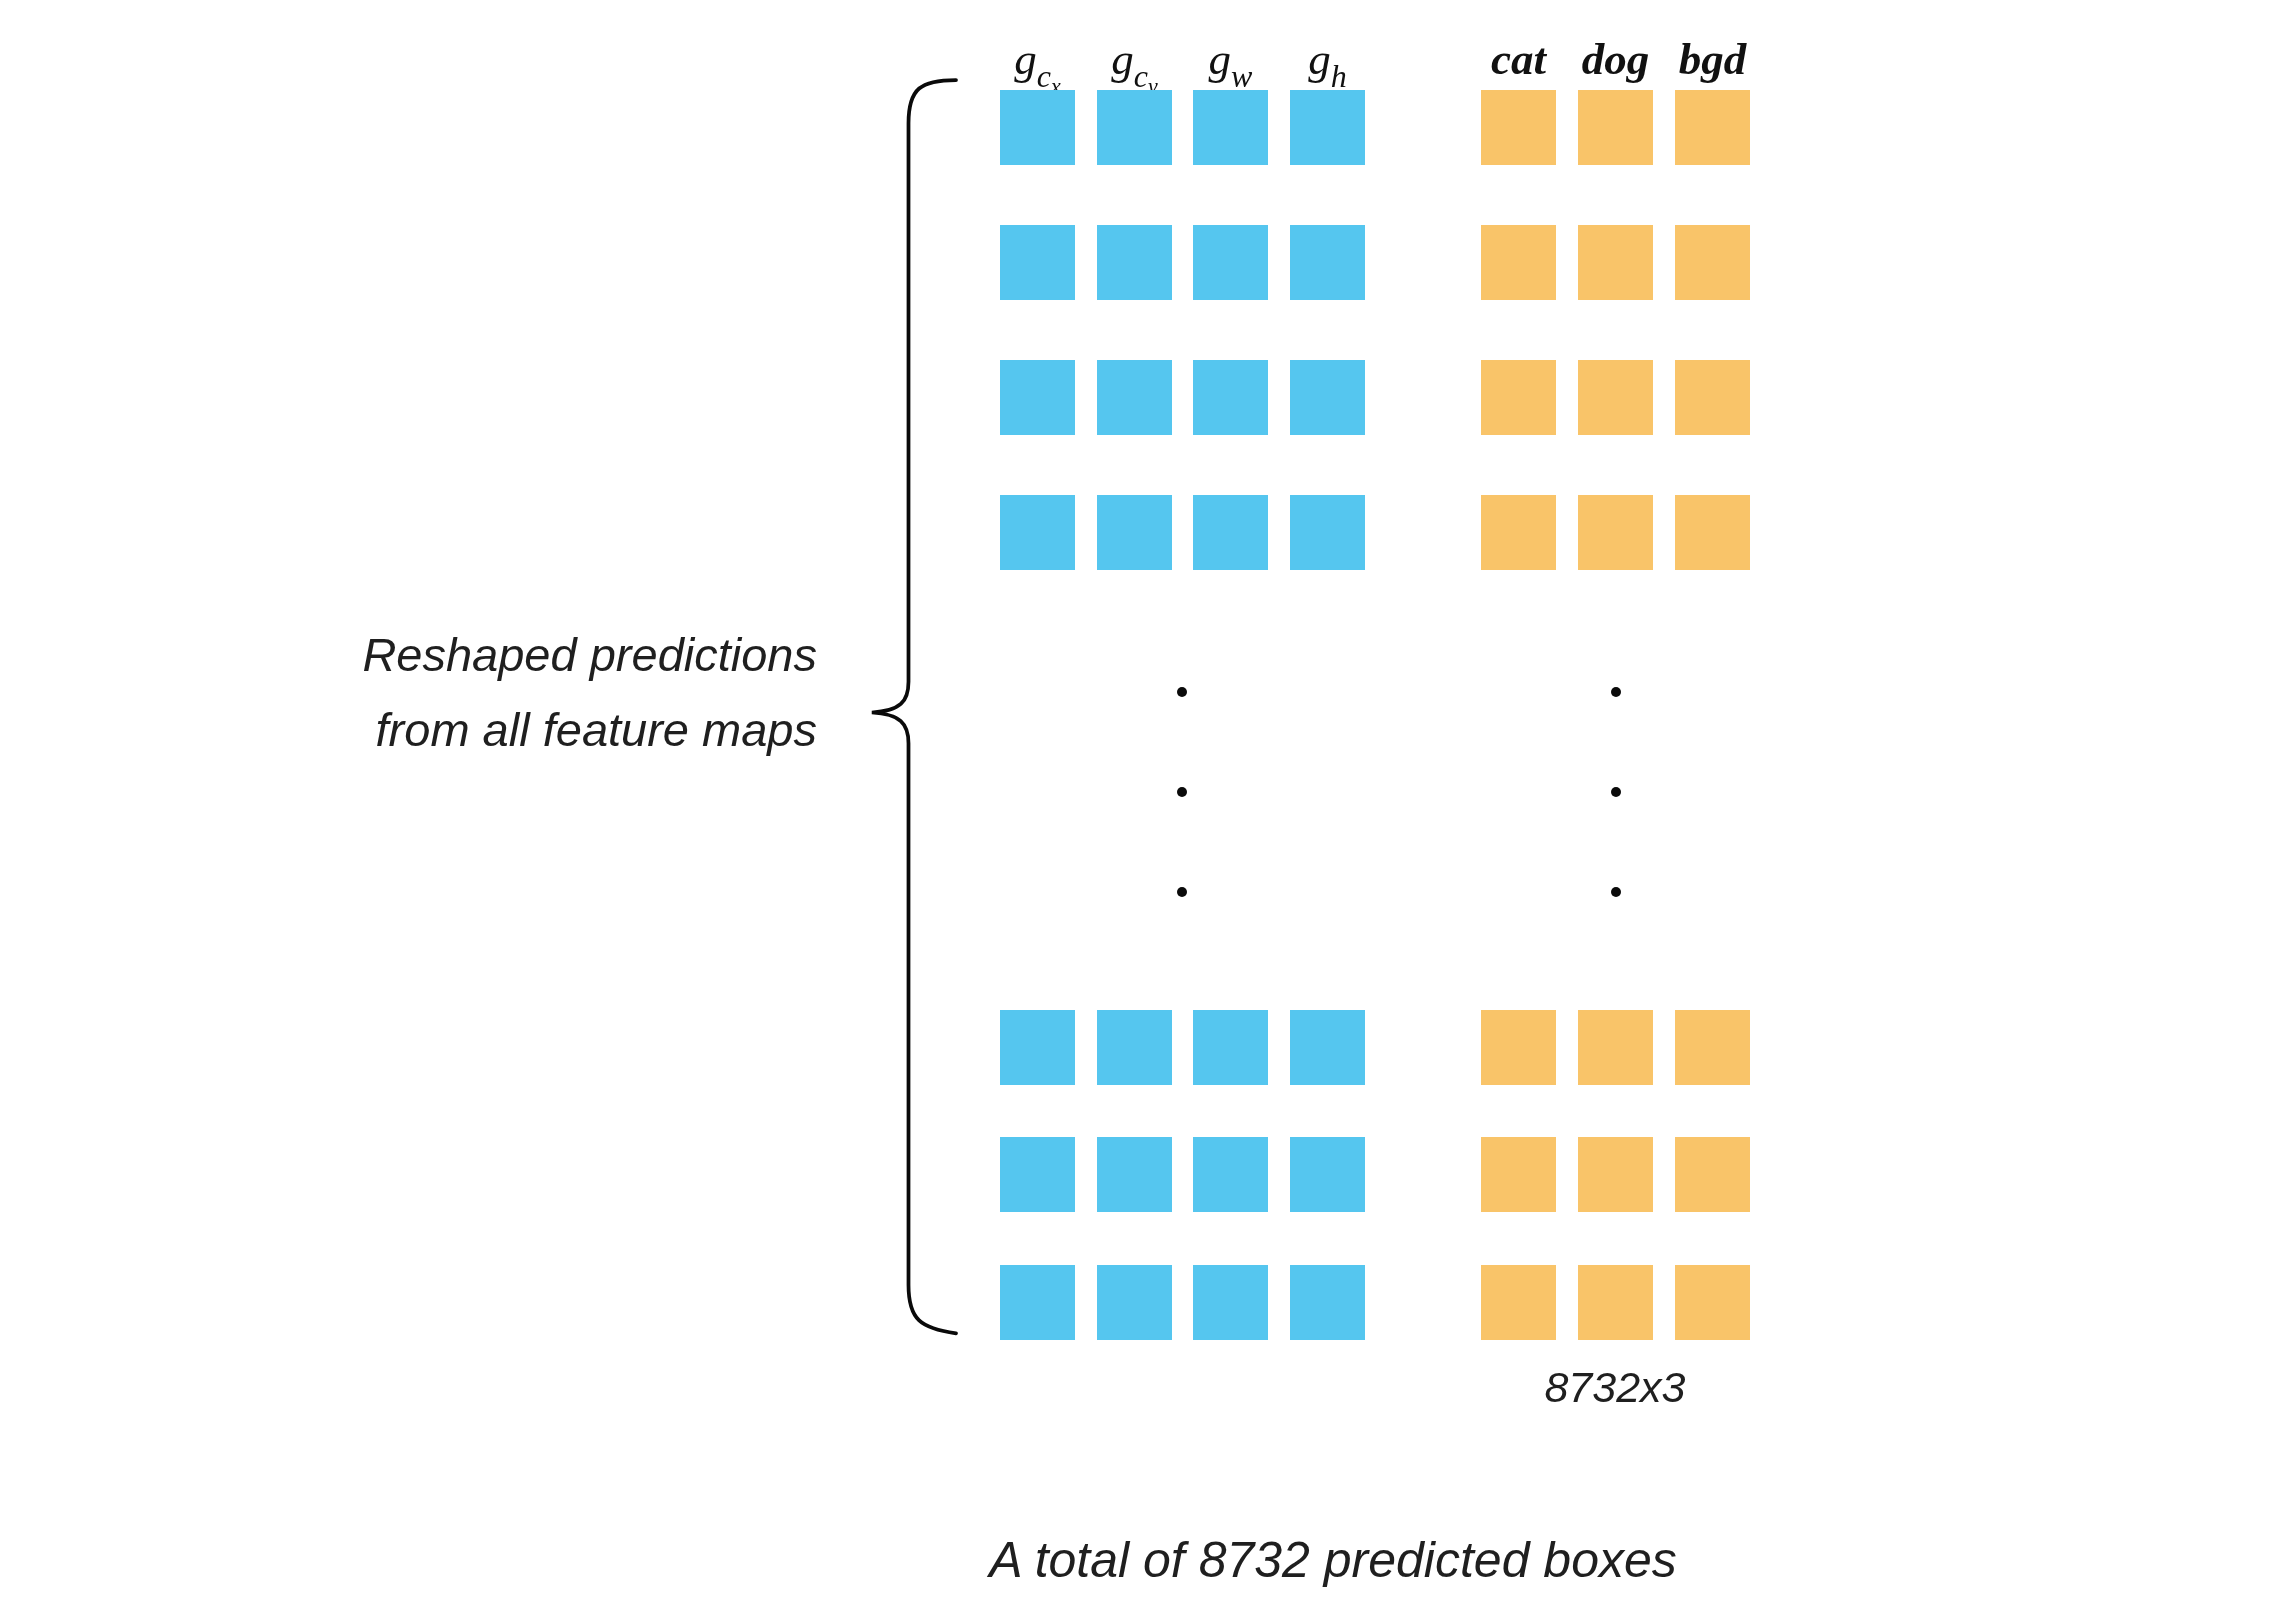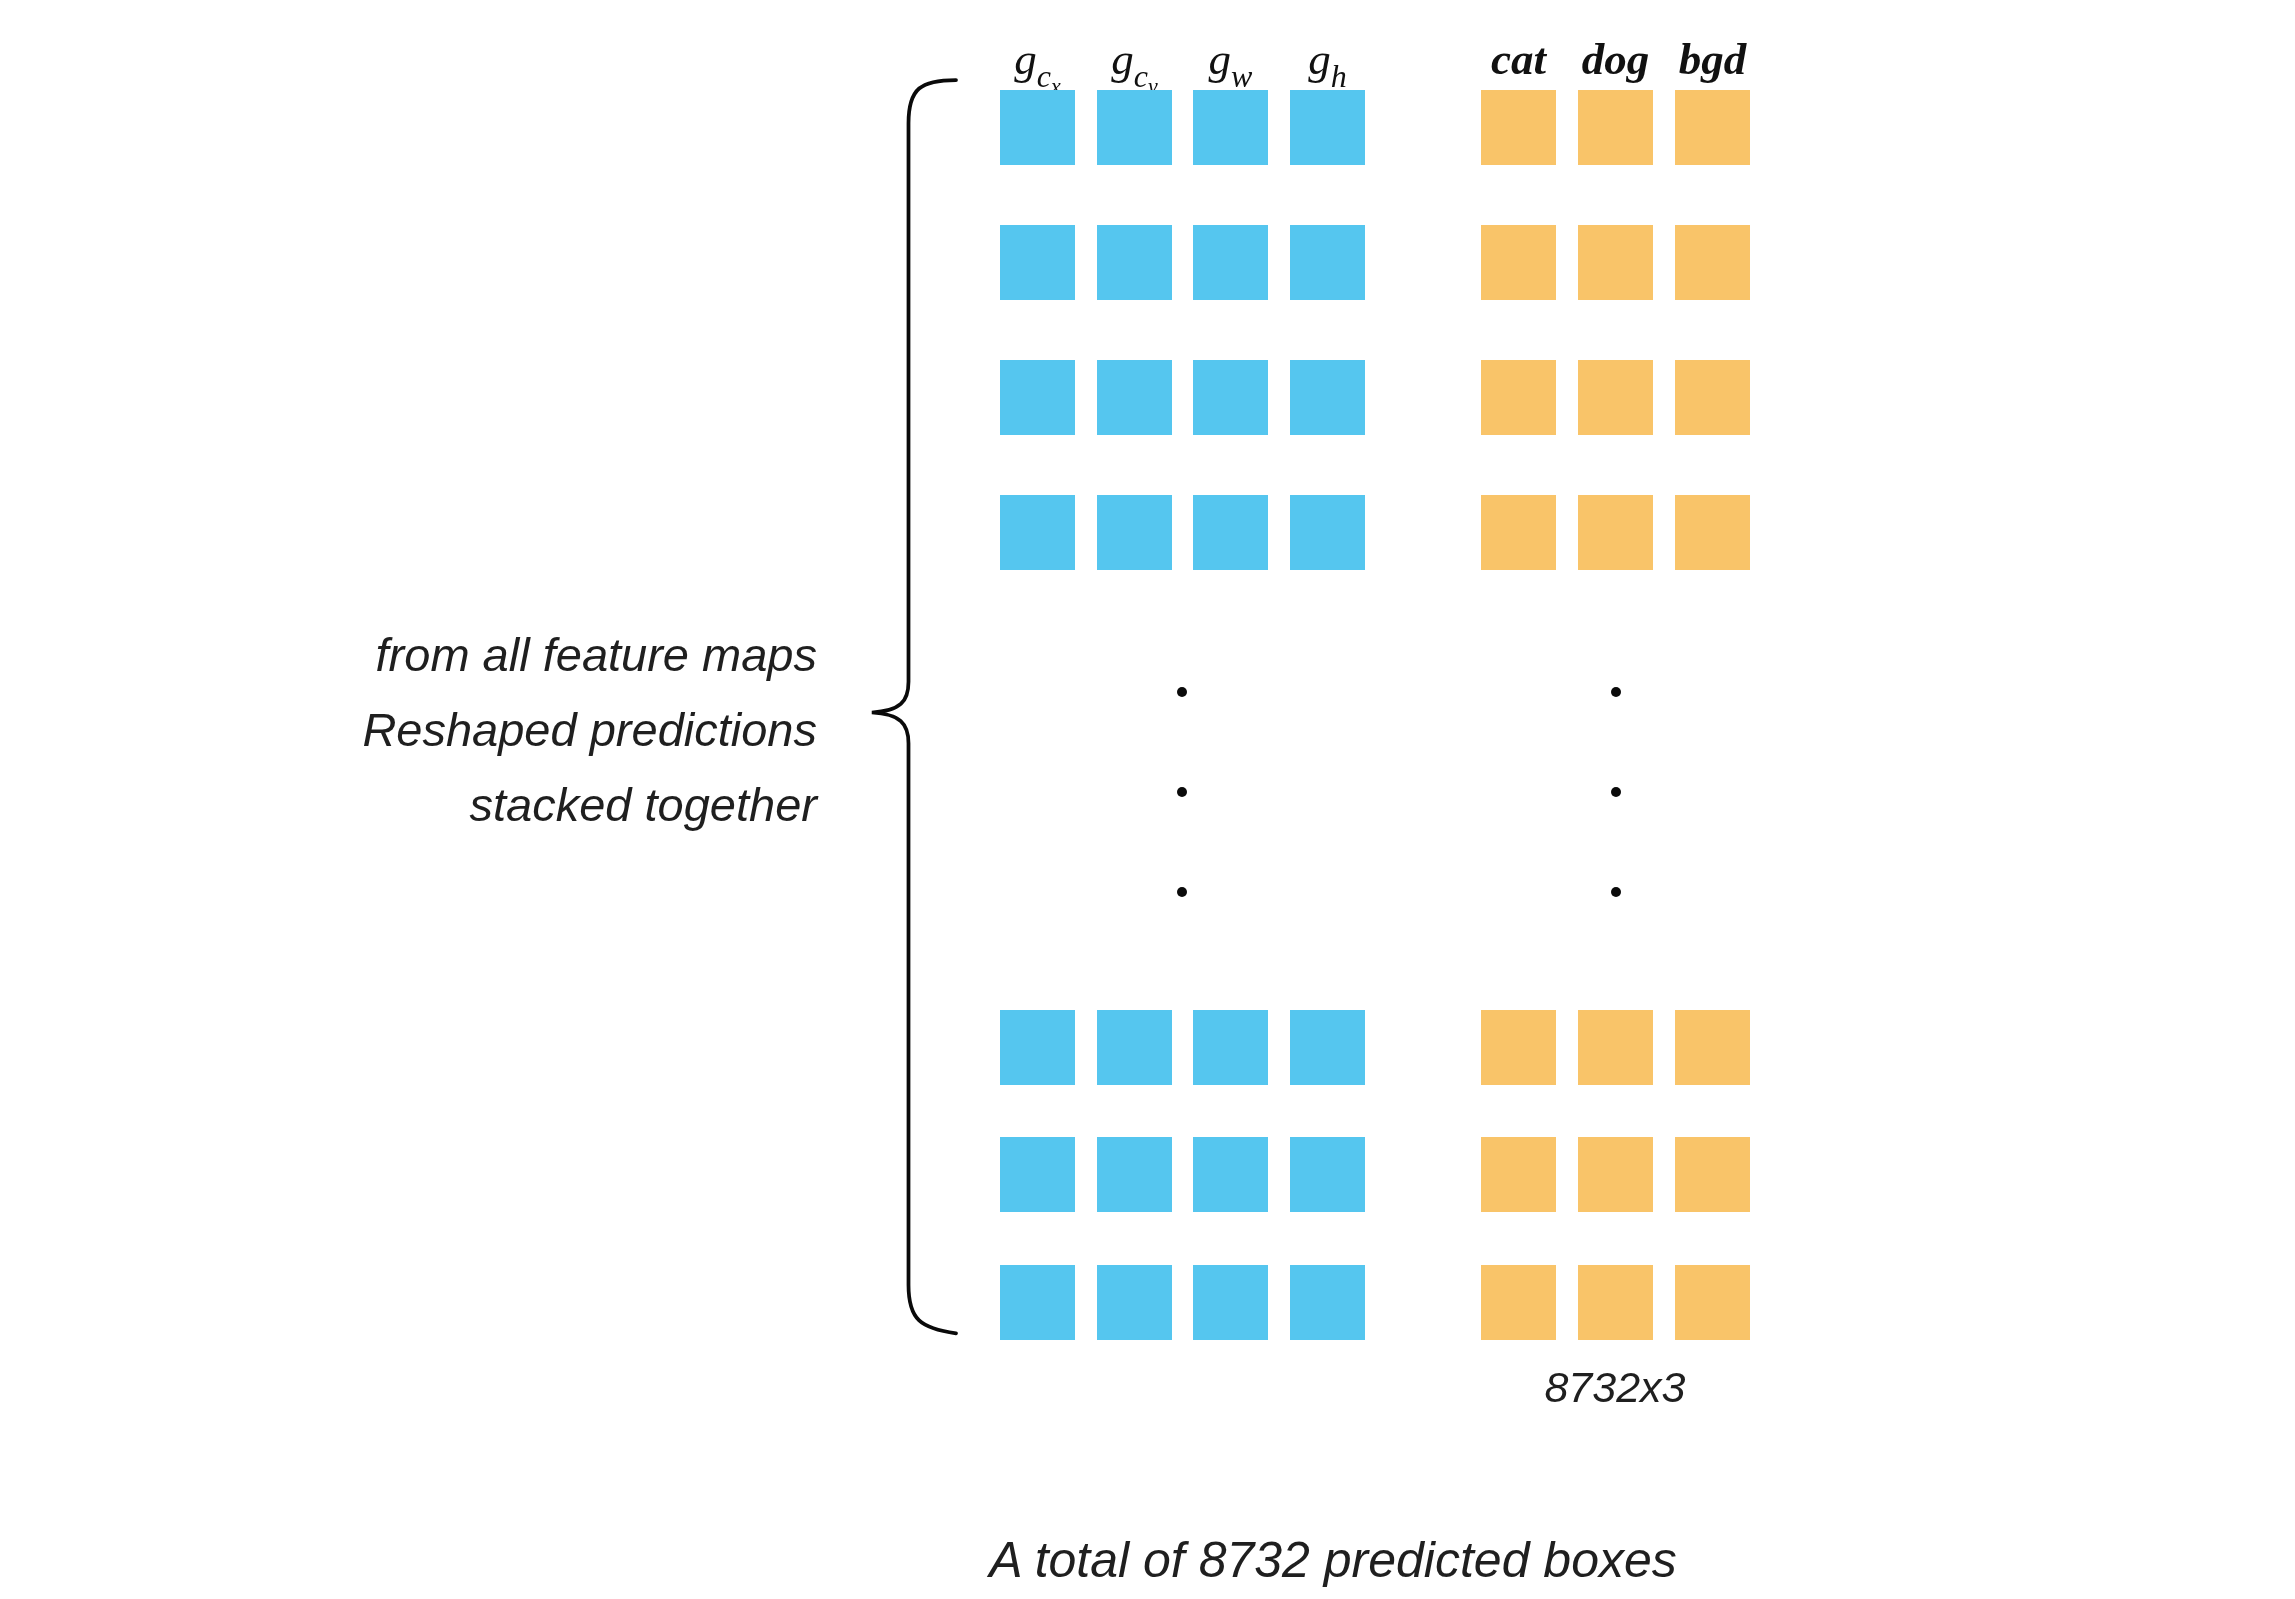--- a/index.html
+++ b/index.html
@@ -78,23 +78,22 @@
     color:#1f1f1f;
   }
   .brace{position:absolute;left:850px;top:75px;}
 </style>
 </head>
 <body>
 
 <div id="canvas">
 
   <div class="left-caption">
+    <div>Reshaped predictions</div>
     <div>from all feature maps</div>
-    <div>Reshaped predictions</div>
-    <div>stacked together</div>
   </div>
 
   <svg class="brace" width="117" height="1275" viewBox="0 0 140 1530" aria-hidden="true">
     <path d="M127,6 C85,6 70,16 70,58 L70,728 C70,752 60,763 26,765 C60,767 70,778 70,802 L70,1452 C70,1494 85,1504 127,1510" fill="none" stroke="#0a0a0a" stroke-width="4.5" stroke-linecap="round"></path>
   </svg>
 
   <div class="math-head" style="left:1000px">
     <span class="hb">g</span>
       <span class="hs">c</span>
       <span class="hss">x</span>

